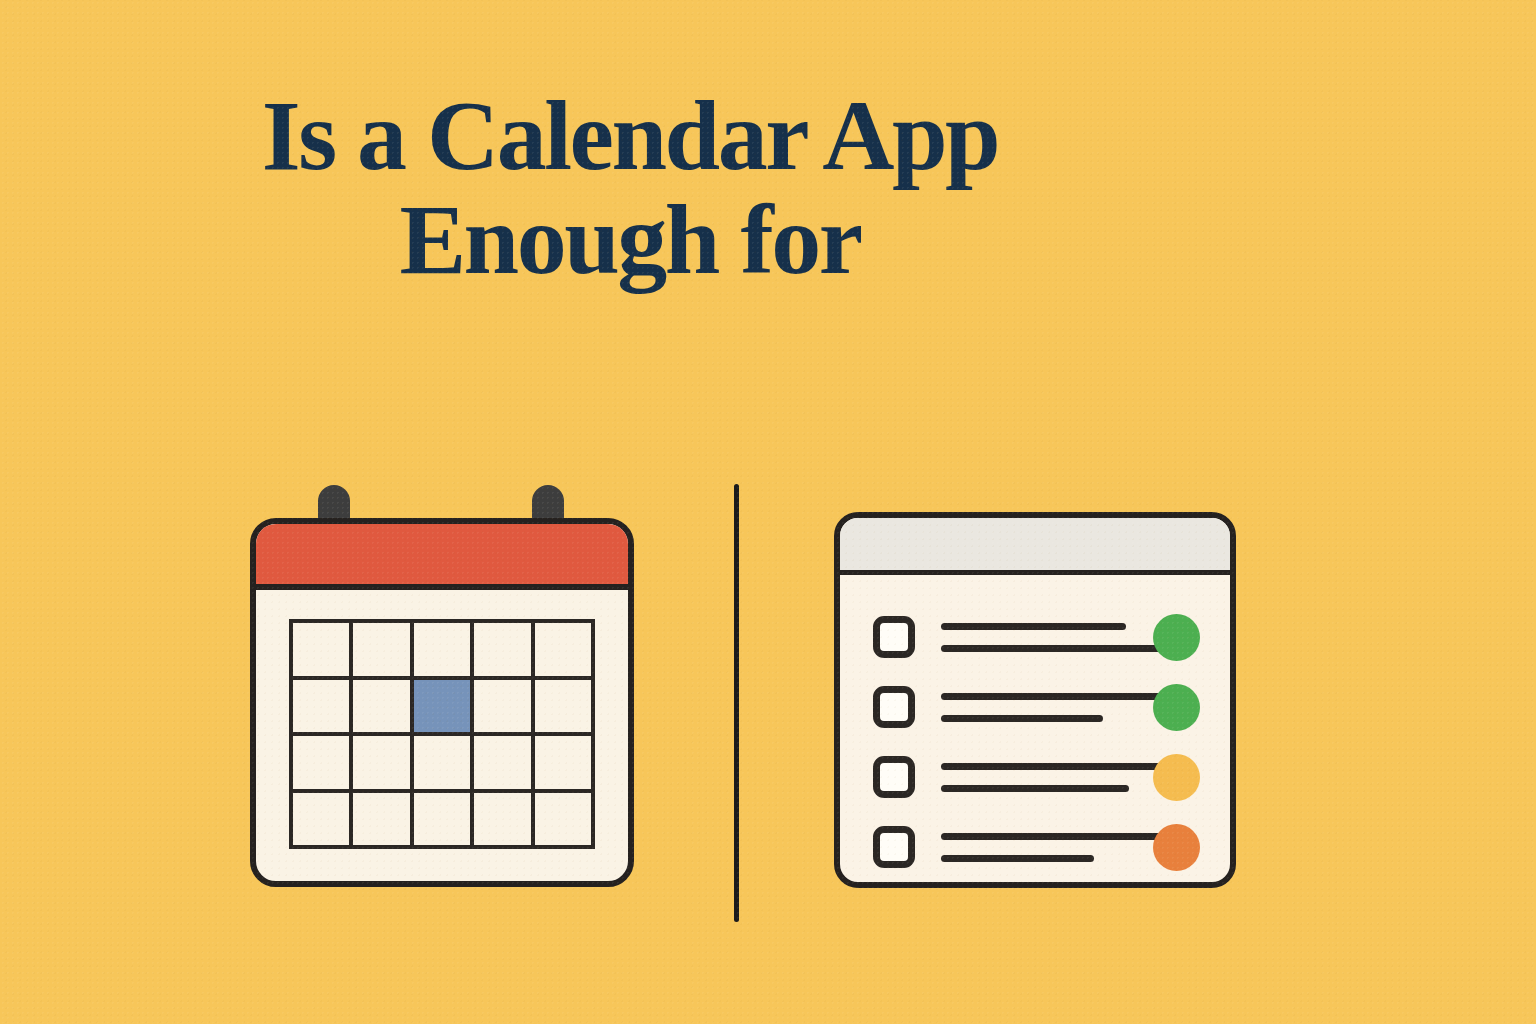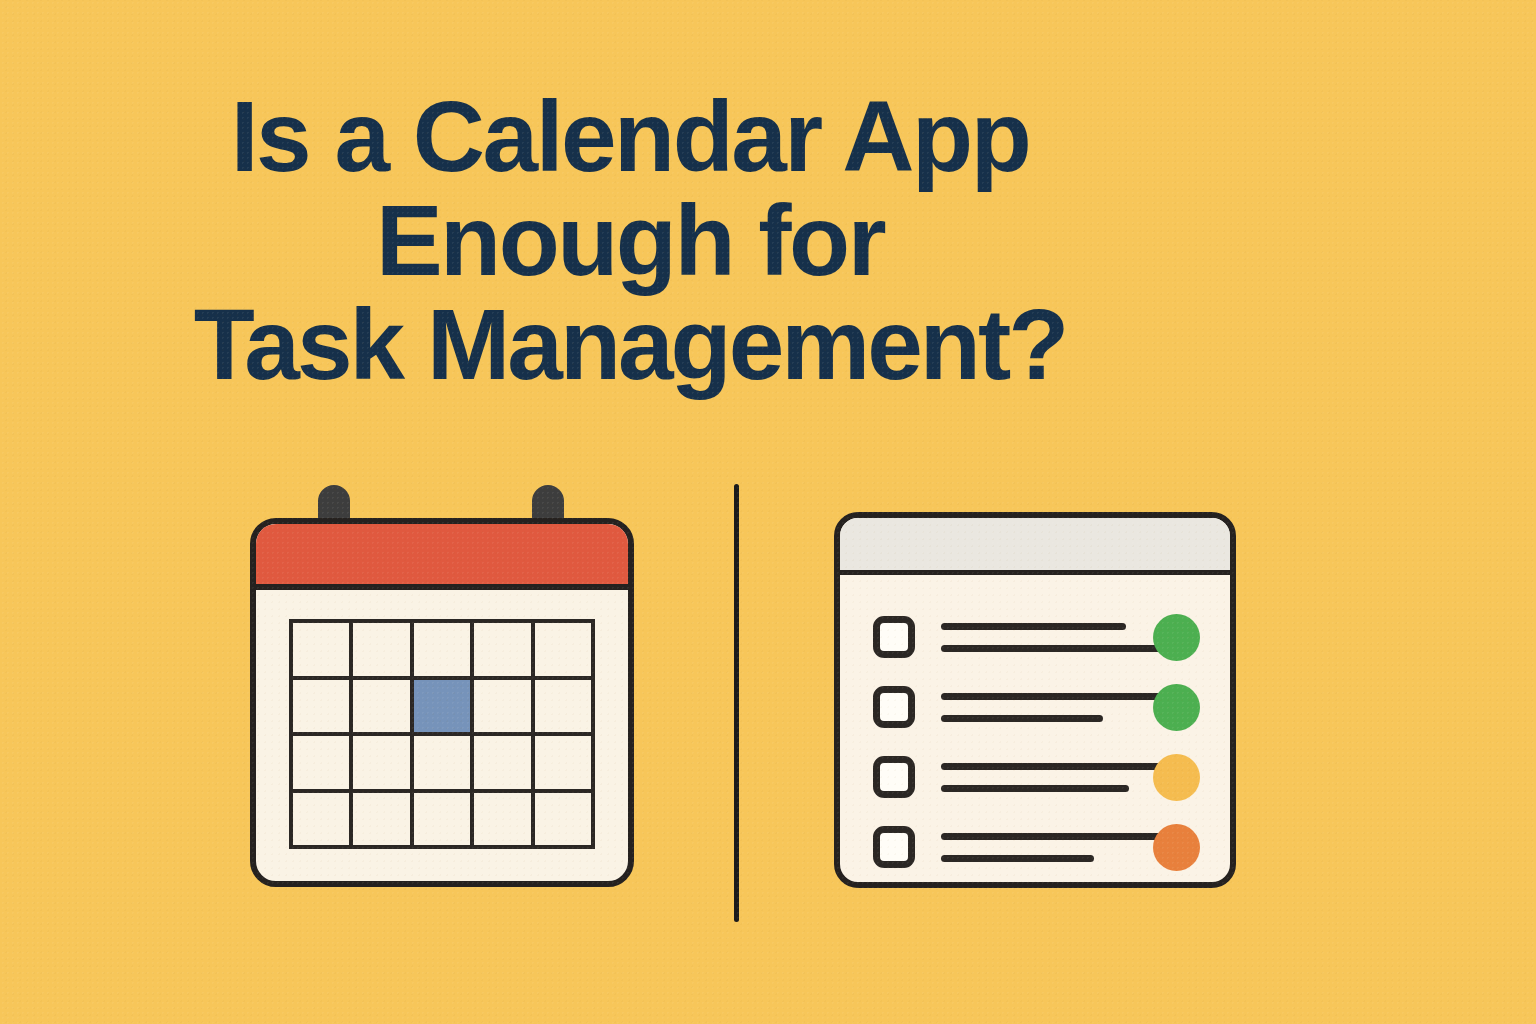--- a/index.html
+++ b/index.html
@@ -37,20 +37,21 @@
     left: 0;
     top: 84px;
     width: 1260px;
     text-align: center;
     color: #16304a;
     font-weight: 700;
     font-size: 98px;
     line-height: 104px;
     letter-spacing: -2.5px;
     z-index: 10;
+    font-family: Liberation Serif, serif;
   }
   .headline .ln { display: block; white-space: nowrap; }
   .headline .ln1 { font-size: 100px; }
   .headline .ln2 { font-size: 100px; text-align: center; }
   .headline .ln3 { font-size: 100px; letter-spacing: -3px; }
 
   
   .divider {
     position: absolute;
     left: 734px;
@@ -196,21 +197,20 @@
     height: 47px;
     border-radius: 50%;
   }
 </style>
 </head>
 <body style="background: rgb(247, 198, 89);">
 
 <div class="headline" style="color: rgb(22, 48, 74);">
   <span class="ln ln1">Is a Calendar App</span>
   <span class="ln ln2">Enough for</span>
-  <span class="ln ln3">Task Management?</span>
 </div>
 
 <div class="divider" style="background: rgb(27, 27, 27);"></div>
 
 <div class="calendar">
   <div class="cal-ring-base b1"></div>
   <div class="cal-ring-base b2"></div>
   <div class="cal-ring r1"></div>
   <div class="cal-ring r2"></div>
 

